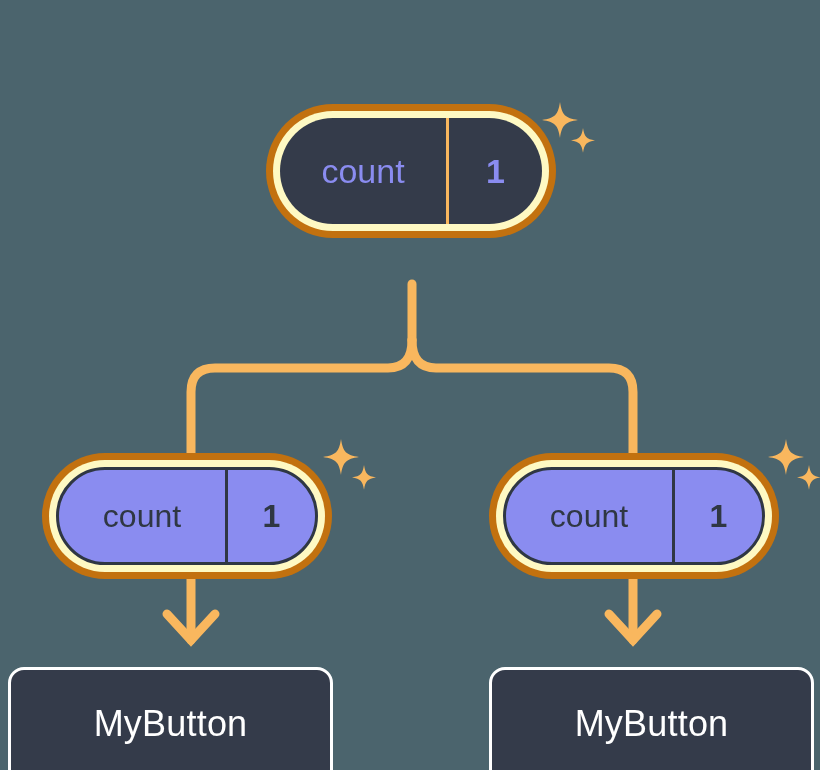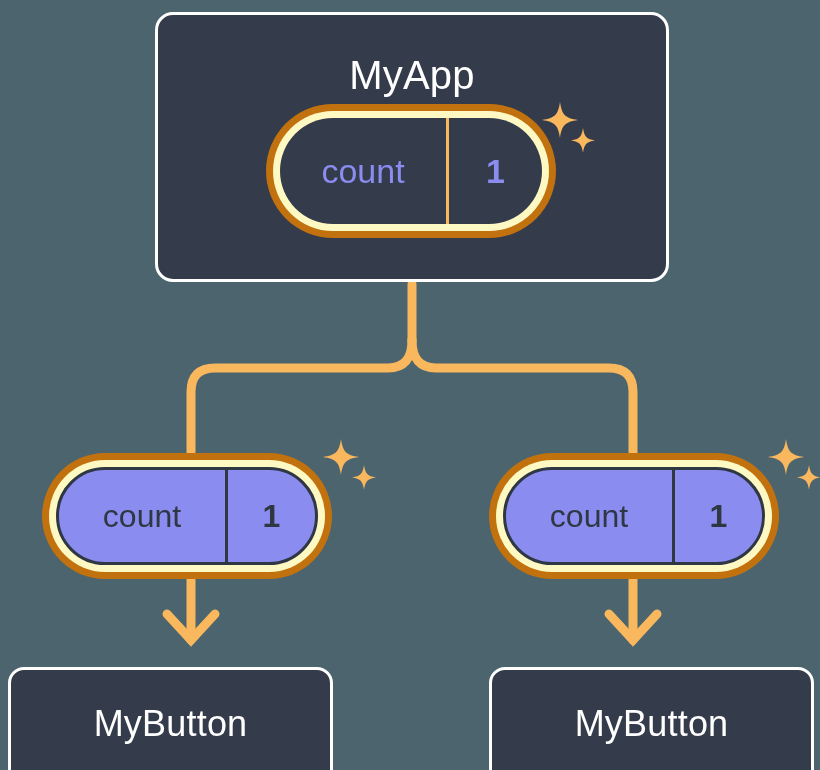--- a/index.html
+++ b/index.html
@@ -152,23 +152,20 @@
       <path d="M 412 340 Q 412 368 436 368 L 609 368 Q 633 368 633 392 L 633 455"></path>
 
       <path d="M 191 578 L 191 640"></path>
       <path d="M 167 614 L 191 640 L 215 614"></path>
 
       <path d="M 633 578 L 633 640"></path>
       <path d="M 609 614 L 633 640 L 657 614"></path>
     </g>
   </svg>
 
-  <div class="card" id="card-app">
-    <div class="card-title">MyApp</div>
-  </div>
 
   <div class="pill dark" id="pill-app">
     <div class="pill-mid">
       <div class="pill-inner">
         <div class="pill-key">count</div>
         <div class="pill-val">1</div>
       </div>
     </div>
   </div>
 

